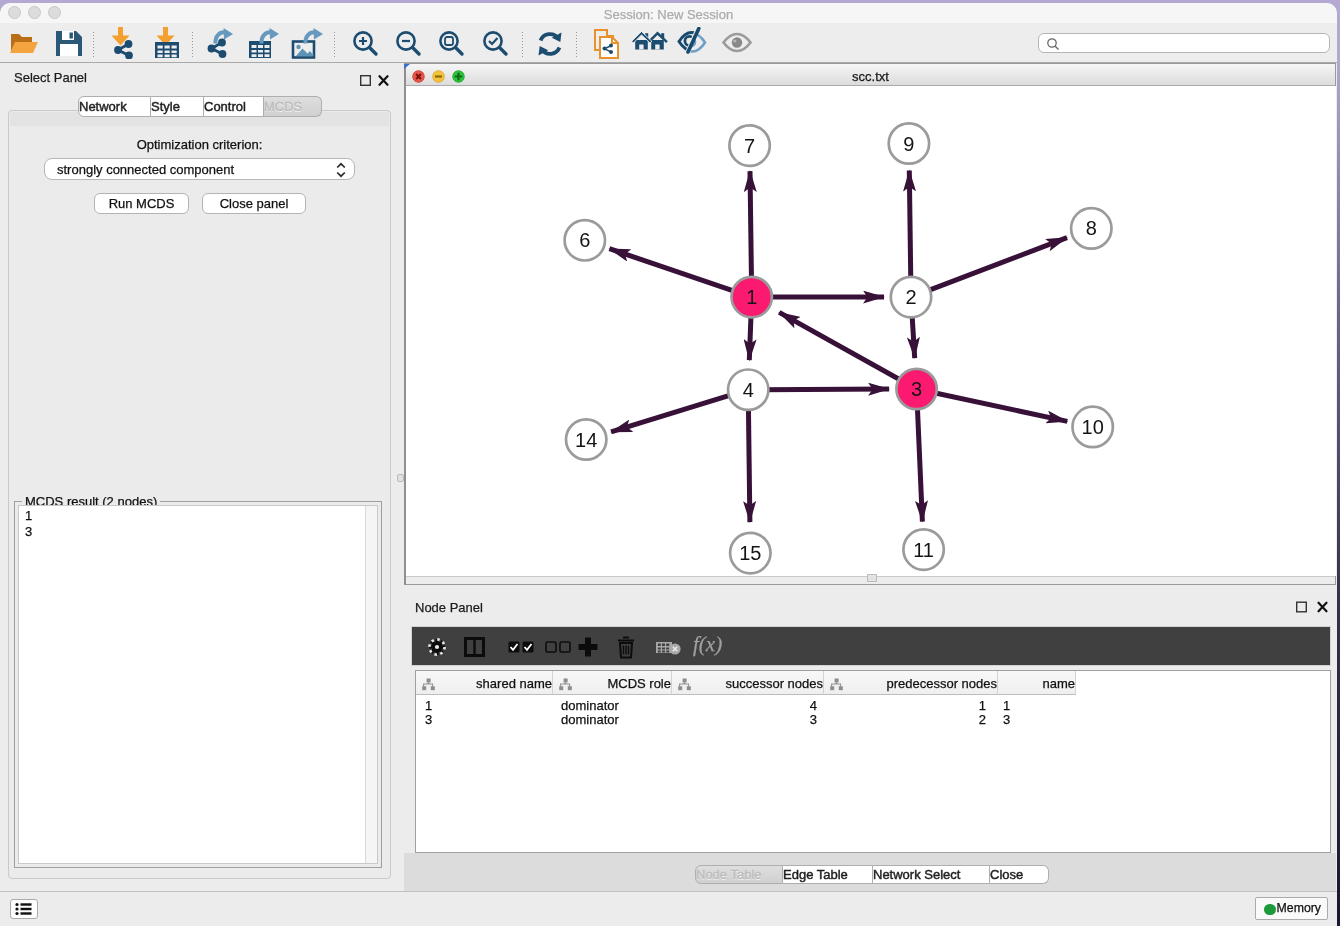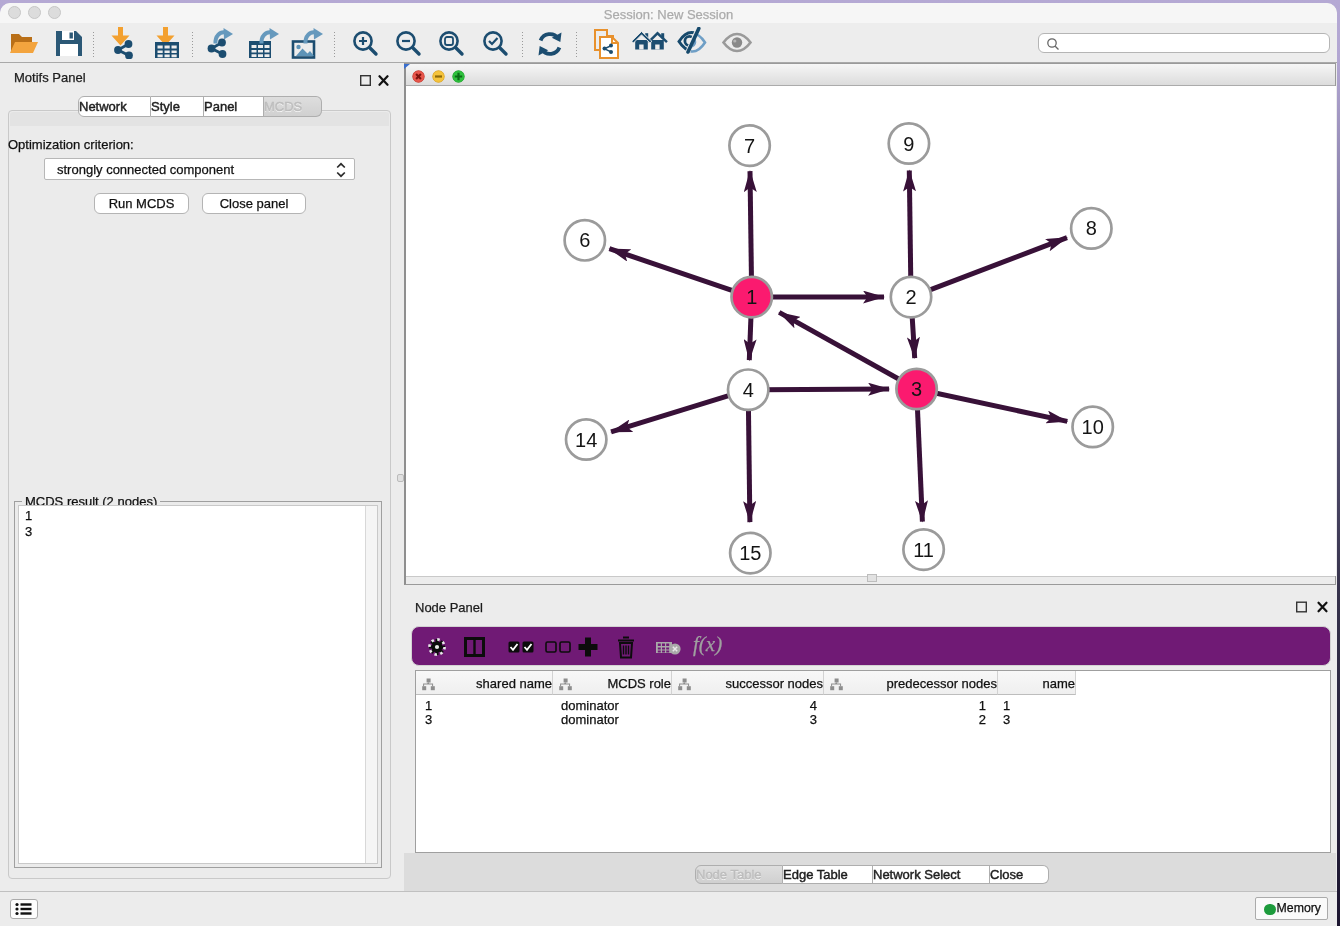--- a/index.html
+++ b/index.html
@@ -16,42 +16,42 @@
 #search{position:absolute;left:1038px;top:33px;width:292px;height:20px;background:#fff;border:1px solid #b5b5b5;border-radius:6px}
 
 #cp-title{position:absolute;left:14px;top:70px;font-size:13px;color:#1d1d1d}
 #cpbox{position:absolute;left:8px;top:110px;width:383px;height:769px;background:#ebebeb;border:1px solid #c9c9c9;border-radius:4px}
 #cpbox .tabtopstrip{position:absolute;left:1px;top:1px;right:1px;height:14px;background:#e3e3e3;border-radius:3px 3px 0 0}
 .segtabs{position:absolute;display:flex;height:21px}
 .seg{height:21px;line-height:20px;font-size:13px;text-align:left;background:#fff;border:1px solid #aeaeae;border-left:none;color:#1f1f1f;font-weight:normal;-webkit-text-stroke:0.45px}
 .seg.first{border-left:1px solid #aeaeae;border-radius:6px 0 0 6px}
 .seg.last{border-radius:0 6px 6px 0}
 .seg.sel{background:linear-gradient(#dedede,#d0d0d0);color:#bdbdbd;text-shadow:0 1px 0 #fafafa}
-#optlab{position:absolute;left:8px;top:137px;width:383px;font-size:13px;color:#111}
-#combo{position:absolute;left:44px;top:158px;width:311px;height:22px;background:#fff;border:1px solid #b7b7b7;border-radius:2px;font-size:13px;line-height:21px;padding-left:12px;color:#111}
+#optlab{position:absolute;left:8px;top:137px;width:383px;text-align:center;font-size:13px;color:#111}
+#combo{position:absolute;left:44px;top:158px;width:311px;height:22px;background:#fff;border:1px solid #b7b7b7;border-radius:8px;font-size:13px;line-height:21px;padding-left:12px;color:#111}
 #combo svg{position:absolute;right:6px;top:3px}
 .btn{position:absolute;height:21px;background:#fff;border:1px solid #b4b4b4;border-radius:6px;font-size:13px;text-align:center;line-height:19px;color:#111}
 #fieldset{position:absolute;left:14px;top:501px;width:368px;height:367px;border:1px solid #9f9f9f}
 #fs-legend{position:absolute;left:7px;top:-8px;background:#ebebeb;padding:0 3px;font-size:13px;color:#111}
 #fs-text{position:absolute;left:3px;top:3px;right:3px;bottom:3px;background:#fff;border:1px solid #c9c9c9;font-size:13px;color:#111;padding:2px 6px;line-height:16px}
 #fs-sb{position:absolute;right:0;top:0;bottom:0;width:12px;background:#f5f5f5;border-left:1px solid #d8d8d8}
 
 #vsplit-grip{position:absolute;left:397px;top:474px;width:7px;height:8px;background:#e0e0e0;border:1px solid #bbb;border-radius:2px}
 
 #frame{position:absolute;left:404px;top:63px;width:932px;height:522px;background:#fff;border:1px solid #9a9a9a;border-left:2px solid #8f8f8f}
 #ftitle{position:absolute;left:0;top:0;width:100%;height:22px;background:linear-gradient(#f6f6f6,#dcdcdc);border-bottom:1px solid #ababab}
 #ftext{position:absolute;width:100%;text-align:center;top:5px;font-size:13px;color:#161616}
 .ftl{position:absolute;top:5.5px;width:13px;height:13px;border-radius:50%}
 #fbottom{position:absolute;left:0;bottom:0;width:100%;height:8px;background:#ececec;border-top:1px solid #c9c9c9}
 #fbgrip{position:absolute;left:461px;bottom:2px;width:10px;height:8px;background:#e2e2e2;border:1px solid #bdbdbd}
 #canvas{position:absolute;left:0;top:22px;width:930px;height:490px;background:#fff}
 .nl{font-family:"Liberation Sans",sans-serif;font-size:20px;fill:#141414}
 
 #tp-title{position:absolute;left:415px;top:600px;font-size:13px;color:#1d1d1d}
-#tp-toolbar{position:absolute;left:411px;top:626px;width:920px;height:40px;background:#701a75;border:1px solid #d2d2d2;border-radius:8px}
+#tp-toolbar{position:absolute;left:411px;top:626px;width:920px;height:40px;background:#404040;border:1px solid #d2d2d2;border-radius:0}
 #tablebox{position:absolute;left:415px;top:670px;width:916px;height:183px;background:#fff;border:1px solid #9f9f9f}
 .th{position:absolute;top:0;height:24px;background:linear-gradient(#f8f8f8,#efefef);border-right:1px solid #d2d2d2;border-bottom:1px solid #bdbdbd;font-size:13px;text-align:right;line-height:26px;color:#111}
 .td{position:absolute;font-size:13px;color:#111;height:14px;line-height:14px}
 .hicon{position:absolute;left:6px;top:7px}
 #tp-tabstrip{position:absolute;left:404px;top:853px;width:932px;height:38px;background:#dcdcdc}
 #btabs{position:absolute;left:695px;top:865px;display:flex}
 #btabs .seg{height:19px;line-height:18px}
 
 #statusline{position:absolute;left:0;top:891px;width:1337px;height:1px;background:#c0c0c0}
 #statusbar{position:absolute;left:0;top:892px;width:1337px;height:34px;background:#ececec}
@@ -220,52 +220,53 @@
     <div class="sep" style="left:522px"></div>
     <div class="sep" style="left:576px"></div>
     <div id="search">
       <svg width="18" height="18" style="position:absolute;left:5px;top:1px" viewBox="0 0 18 18">
         <circle cx="8" cy="8" r="4.2" fill="none" stroke="#666" stroke-width="1.3"></circle>
         <line x1="11.2" y1="11.2" x2="14.5" y2="14.5" stroke="#666" stroke-width="1.3"></line>
       </svg>
     </div>
   </div>
 
-  <div id="cp-title">Motifs Panel</div>
+  <div id="cp-title">Select Panel</div>
   <svg class="abs" style="left:360px;top:75px" width="30" height="11" viewBox="0 0 30 11">
     <rect x="0.7" y="0.7" width="9.6" height="9.6" fill="none" stroke="#333" stroke-width="1.4"></rect>
     <path d="M19.5 1.2 L27.5 9.8 M27.5 1.2 L19.5 9.8" stroke="#111" stroke-width="2.2" stroke-linecap="round"></path>
   </svg>
   <div id="cpbox">
     <div class="tabtopstrip"></div>
   </div>
   <div class="segtabs" style="left:78px;top:96px">
     <div class="seg first" style="width:73px">Network</div>
     <div class="seg" style="width:53px">Style</div>
-    <div class="seg" style="width:60px">Panel</div>
+    <div class="seg" style="width:60px">Control</div>
     <div class="seg last sel" style="width:58px">MCDS</div>
   </div>
   <div id="optlab">Optimization criterion:</div>
   <div id="combo">strongly connected component<svg width="14" height="16" viewBox="0 0 14 16">
       <path d="M3.2 5.5 L7 1.8 L10.8 5.5" fill="none" stroke="#2b2b2b" stroke-width="1.7"></path>
       <path d="M3.2 10.5 L7 14.2 L10.8 10.5" fill="none" stroke="#2b2b2b" stroke-width="1.7"></path>
     </svg></div>
   <div class="btn" style="left:94px;top:193px;width:95px">Run MCDS</div>
   <div class="btn" style="left:202px;top:193px;width:104px">Close panel</div>
   <div id="fieldset">
     <div id="fs-legend">MCDS result (2 nodes)</div>
     <div id="fs-text">1<br>3<div id="fs-sb"></div></div>
   </div>
   <div id="vsplit-grip"></div>
 
   <div id="frame">
     <svg style="position:absolute;left:-2px;top:0;z-index:9" width="6" height="5" viewBox="0 0 6 5">
       <path d="M0 0 H6 L0 5 z" fill="#3a6fce"></path>
     </svg>
     <div id="ftitle">
+      <div id="ftext">scc.txt</div>
       <svg class="ftl" style="left:6px" width="13" height="13" viewBox="0 0 13 13">
         <circle cx="6.5" cy="6.5" r="5.9" fill="#e8564c" stroke="#c44237" stroke-width="0.8"></circle>
         <path d="M4.1 4.1 L8.9 8.9 M8.9 4.1 L4.1 8.9" stroke="#7e120d" stroke-width="2.1"></path>
       </svg>
       <svg class="ftl" style="left:25.5px" width="13" height="13" viewBox="0 0 13 13">
         <circle cx="6.5" cy="6.5" r="5.9" fill="#f5c33b" stroke="#d8a42c" stroke-width="0.8"></circle>
         <rect x="3" y="5.4" width="7" height="2.2" fill="#8d6a0a"></rect>
       </svg>
       <svg class="ftl" style="left:46px" width="13" height="13" viewBox="0 0 13 13">
         <circle cx="6.5" cy="6.5" r="5.9" fill="#2fc13e" stroke="#27a535" stroke-width="0.8"></circle>

